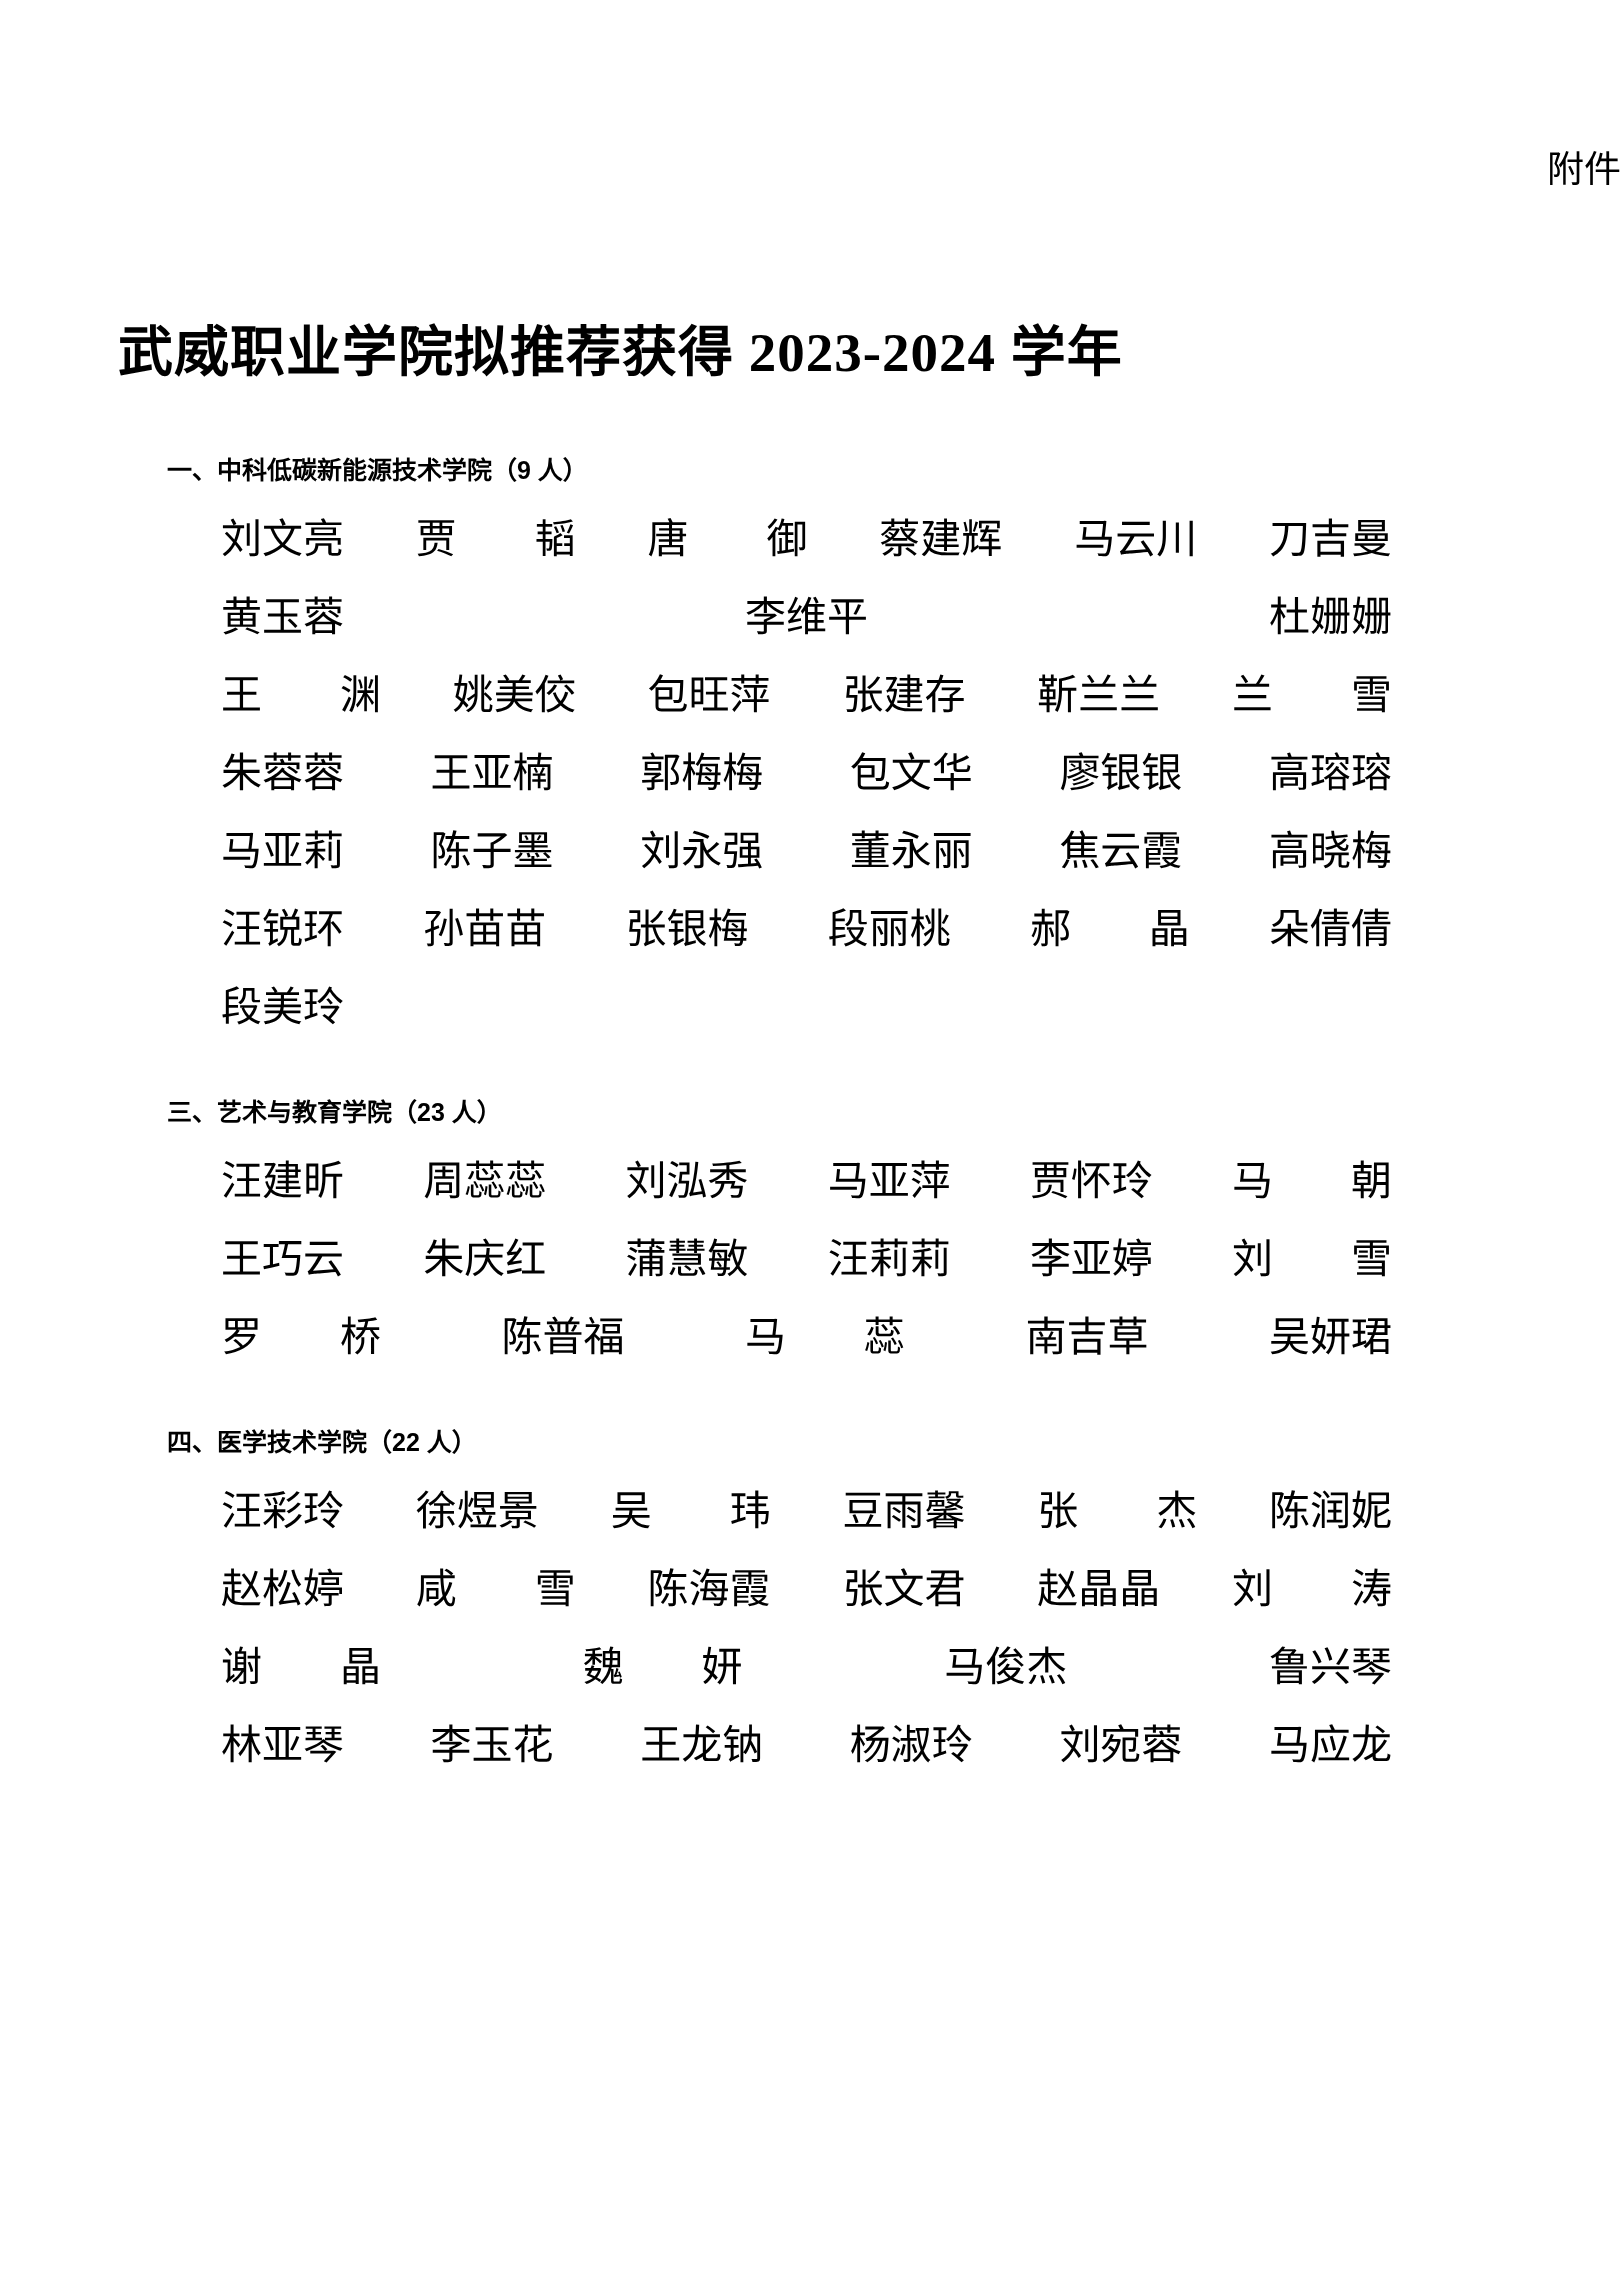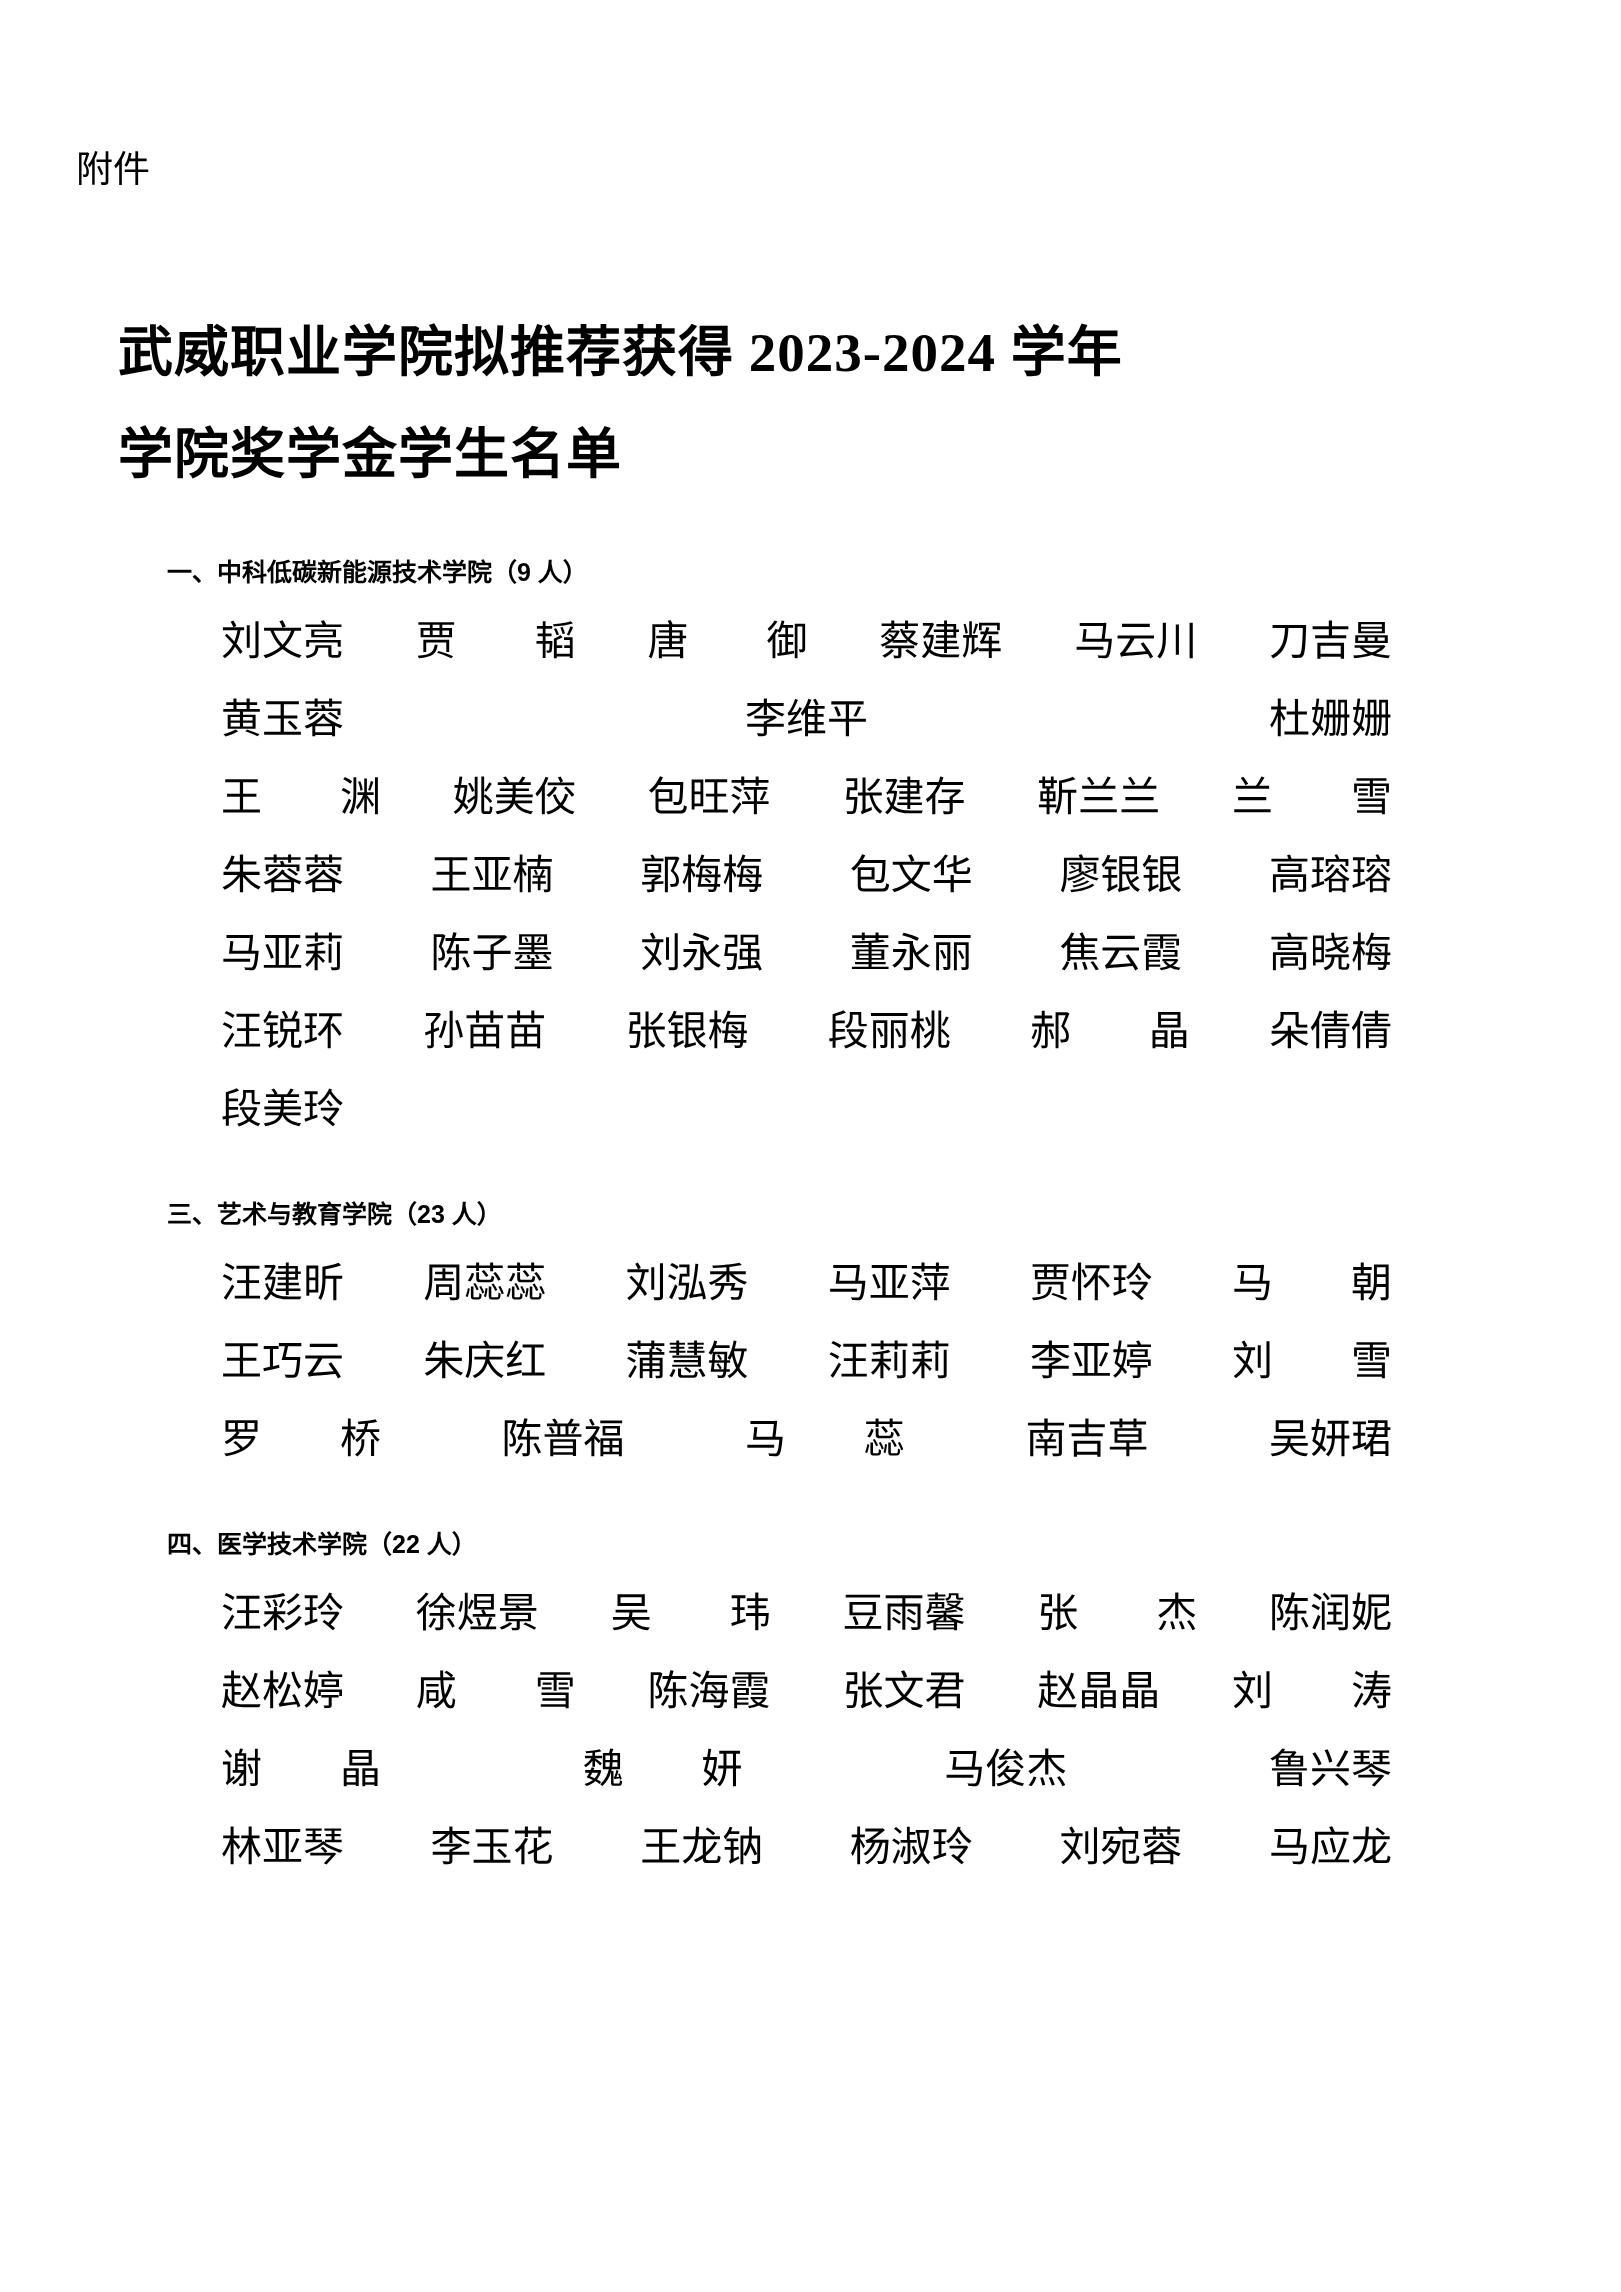--- a/index.html
+++ b/index.html
@@ -14,20 +14,21 @@
     background: #ffffff;
     color: #000000;
     overflow: hidden;
     font-family: "Liberation Serif", "DejaVu Serif", serif;
   }
   .attachment {
     margin: 145px 0 0 76px;
     font-size: 37px;
     line-height: 49px;
     font-family: "Liberation Serif", "DejaVu Serif", serif;
+    text-align: right;
   }
   .title {
     margin: 108px 118px 0 118px;
     text-align: left;
     font-size: 55px;
     line-height: 102px;
     font-weight: bold;
     font-family: "Liberation Serif", "DejaVu Serif", serif;
     letter-spacing: 1px;
   }
@@ -77,21 +78,20 @@
   }
 </style>
 </head>
 <body>
 
 <div class="page">
   <div class="attachment">附件</div>
 
   <h1 class="title">
     <span>武威职业学院拟推荐获得 2023-2024 学年</span><br>
-    <span>学院奖学金学生名单</span>
   </h1>
 
   <div class="sections" id="sections">
       <div class="section">
         <div class="section-heading">一、中科低碳新能源技术学院（9 人）</div>
         <div class="rows">
           <div class="name-row full">
             <span class="nm w3">刘文亮</span>
             <span class="nm w2">贾韬</span>
             <span class="nm w2">唐御</span>

